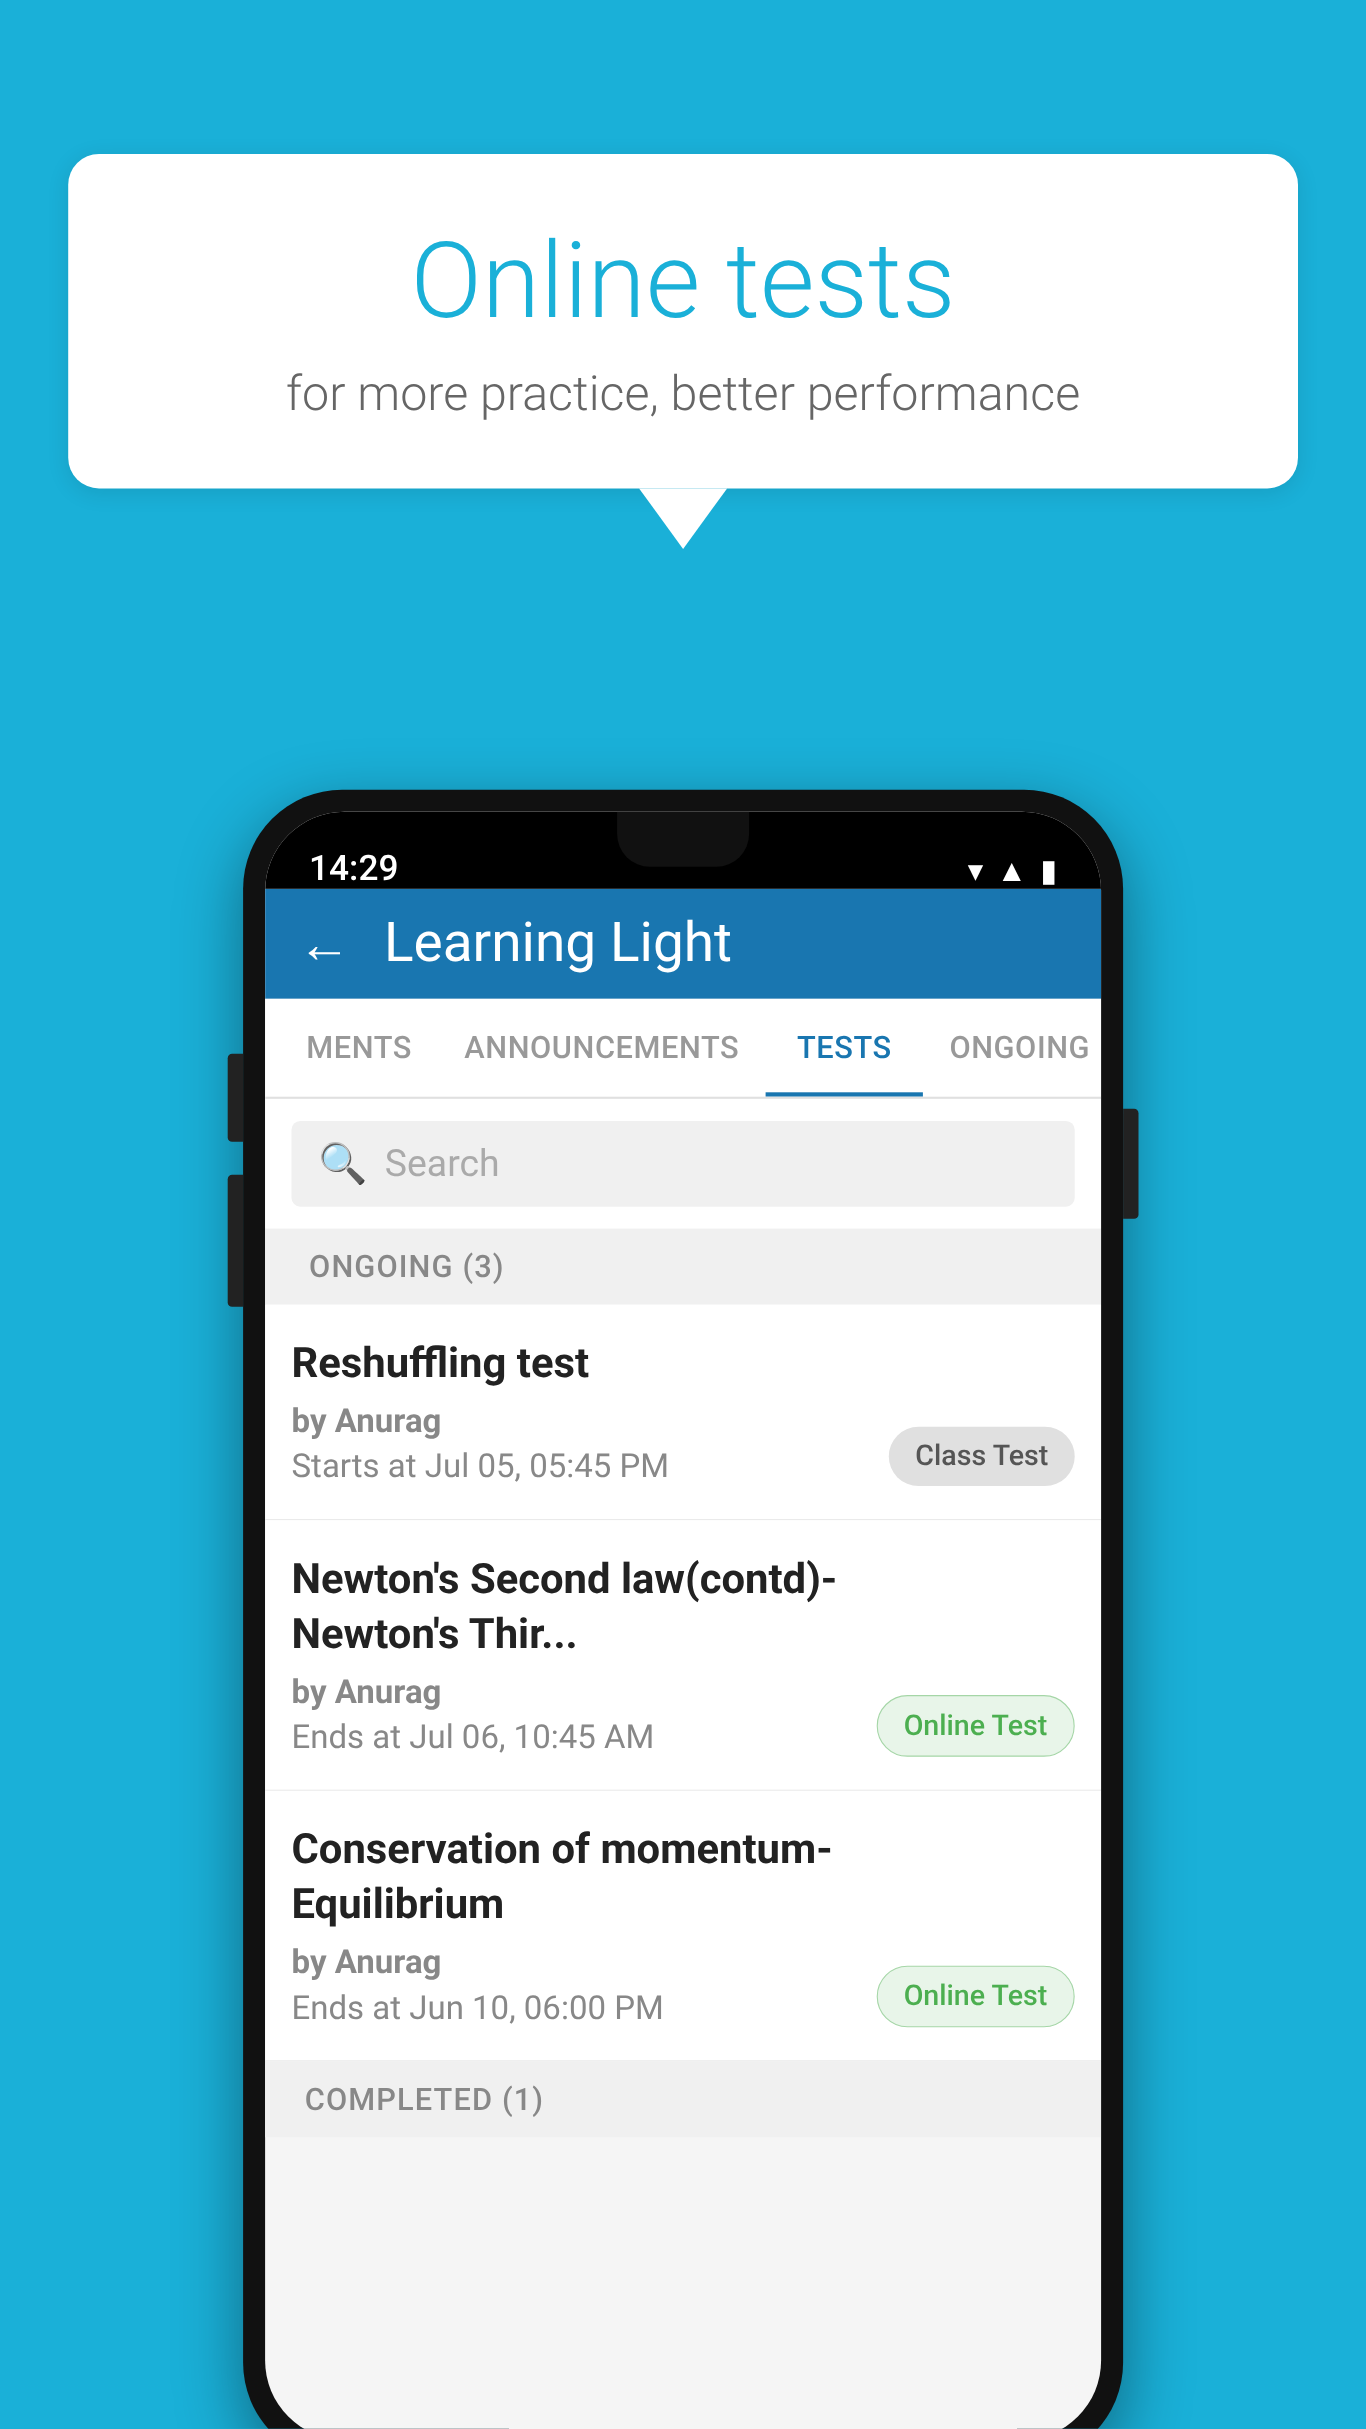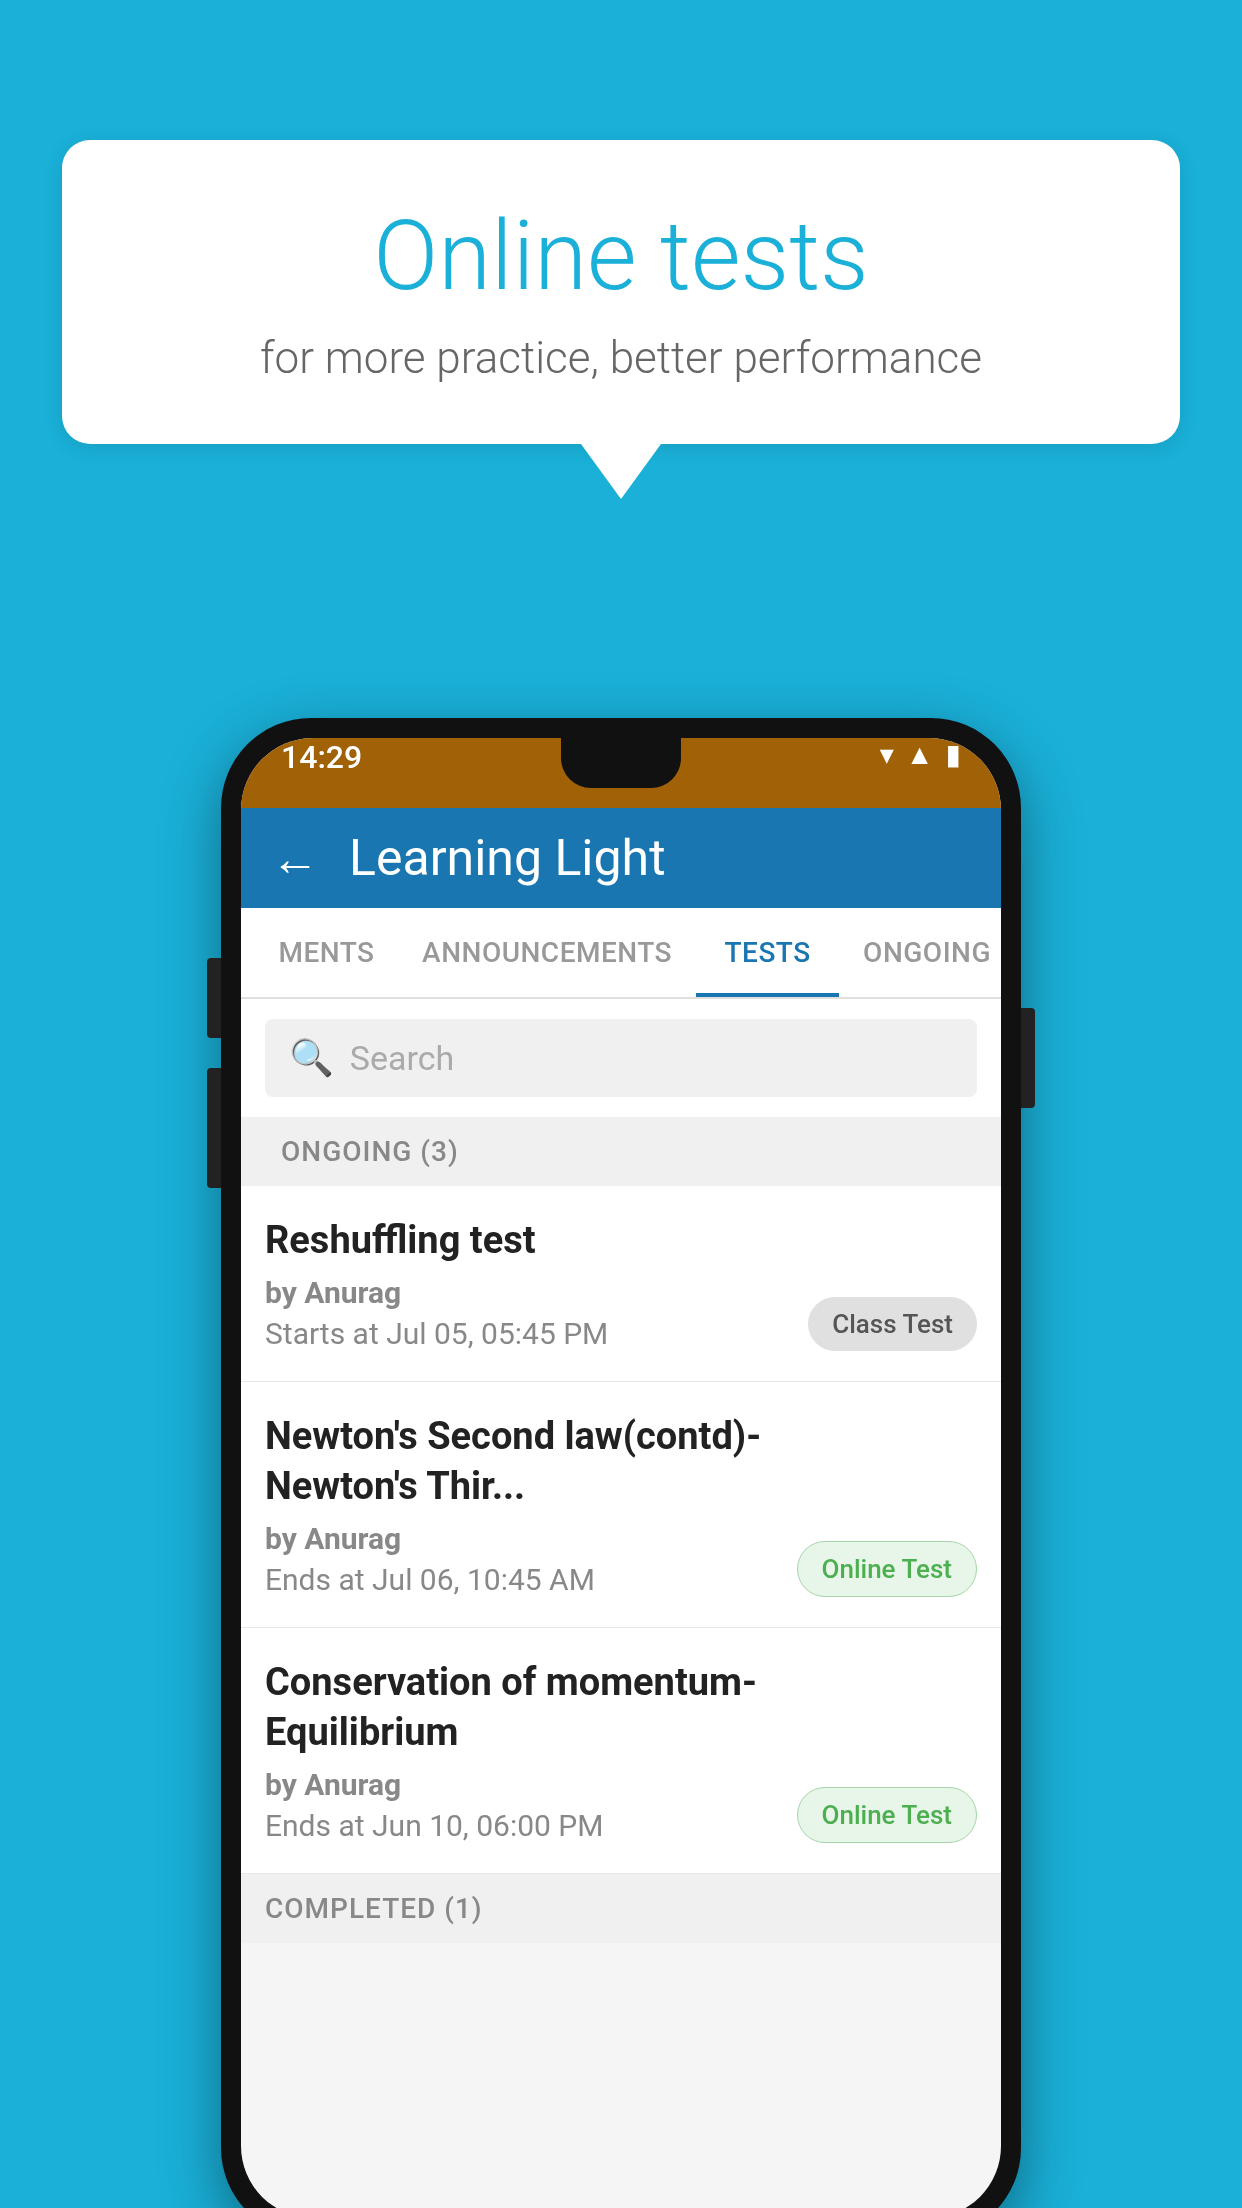--- a/index.html
+++ b/index.html
@@ -106,24 +106,24 @@
       left: 20px;
       right: 20px;
       bottom: 20px;
       border-radius: 72px;
       overflow: hidden;
       background: #f5f5f5;
     }
 
     
     .status-bar {
-      background: #a16207;
+      background: #000000;
       height: 70px;
       display: flex;
-      align-items: flex-start;
+      align-items: flex-end;
       justify-content: space-between;
       padding: 0 40px;
       position: relative;
       gap: 16px;
     }
 
     .status-time {
       color: white;
       font-size: 32px;
       font-weight: 500;
@@ -300,21 +300,21 @@
 
     .badge-online {
       background: #e8f5e9;
       color: #4caf50;
       border: 1px solid #a5d6a7;
     }
 
     
     .completed-section {
       background: #f0f0f0;
-      padding: 18px 24px;
+      padding: 18px 36px;
     }
   </style>
 </head>
 <body>
 
 <div class="speech-bubble-container">
   <div class="speech-bubble">
     <div class="speech-bubble-title">Online tests</div>
     <div class="speech-bubble-subtitle">for more practice, better performance</div>
   </div>

